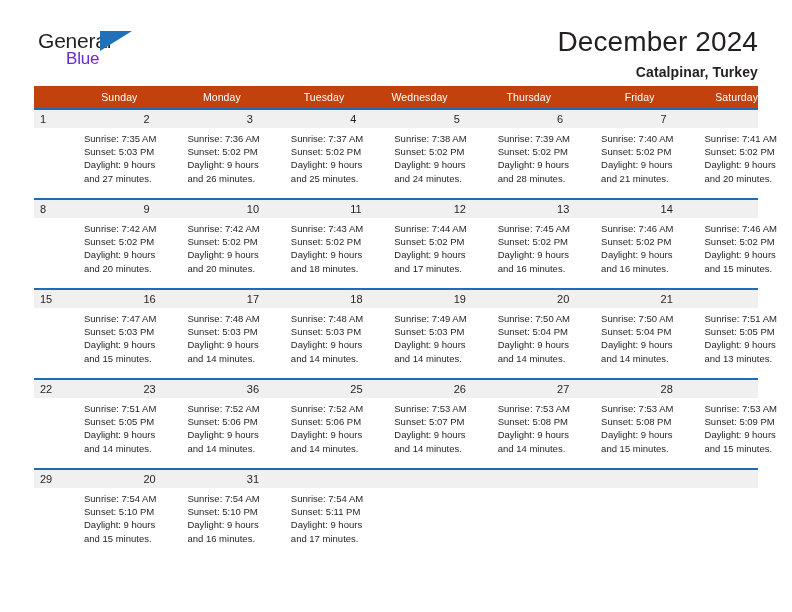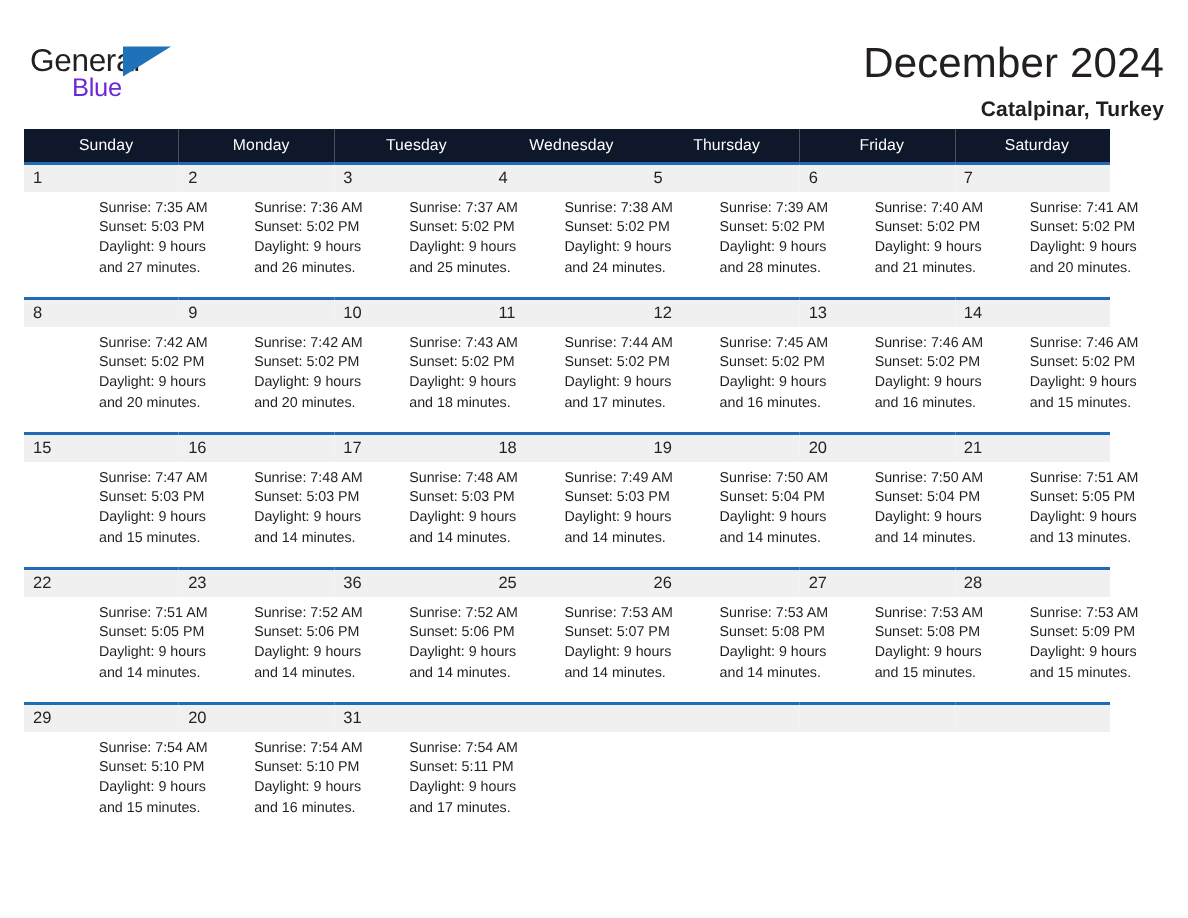--- a/index.html
+++ b/index.html
@@ -12,21 +12,21 @@
     height: 612px;
     font-family: "Liberation Sans", sans-serif;
     color: #231f20;
     overflow: hidden;
   }
   .page {
     position: relative;
     width: 792px;
     height: 612px;
     box-sizing: border-box;
-    padding: 0 16px;
+    padding: 0 34px;
   }
 
   
   .topbar {
     display: flex;
     align-items: flex-start;
     justify-content: space-between;
     padding-top: 26px;
     height: 74px;
     box-sizing: border-box;
@@ -85,25 +85,25 @@
   }
 
   
   .calendar {
     margin-top: 12px;
     width: 724px;
     border-collapse: collapse;
     table-layout: fixed;
   }
   .calendar th {
-    background: #0f172a;
+    background: #c2410c;
     color: #ffffff;
     font-size: 10.5px;
     font-weight: normal;
-    text-align: center;
+    text-align: right;
     padding: 5px 0 5px 6px;
     letter-spacing: 0.1px;
   }
   .week-row td {
     vertical-align: top;
     padding: 0;
     border-top: 2px solid #1f6cb4;
   }
   .cell {
     height: 88px;

